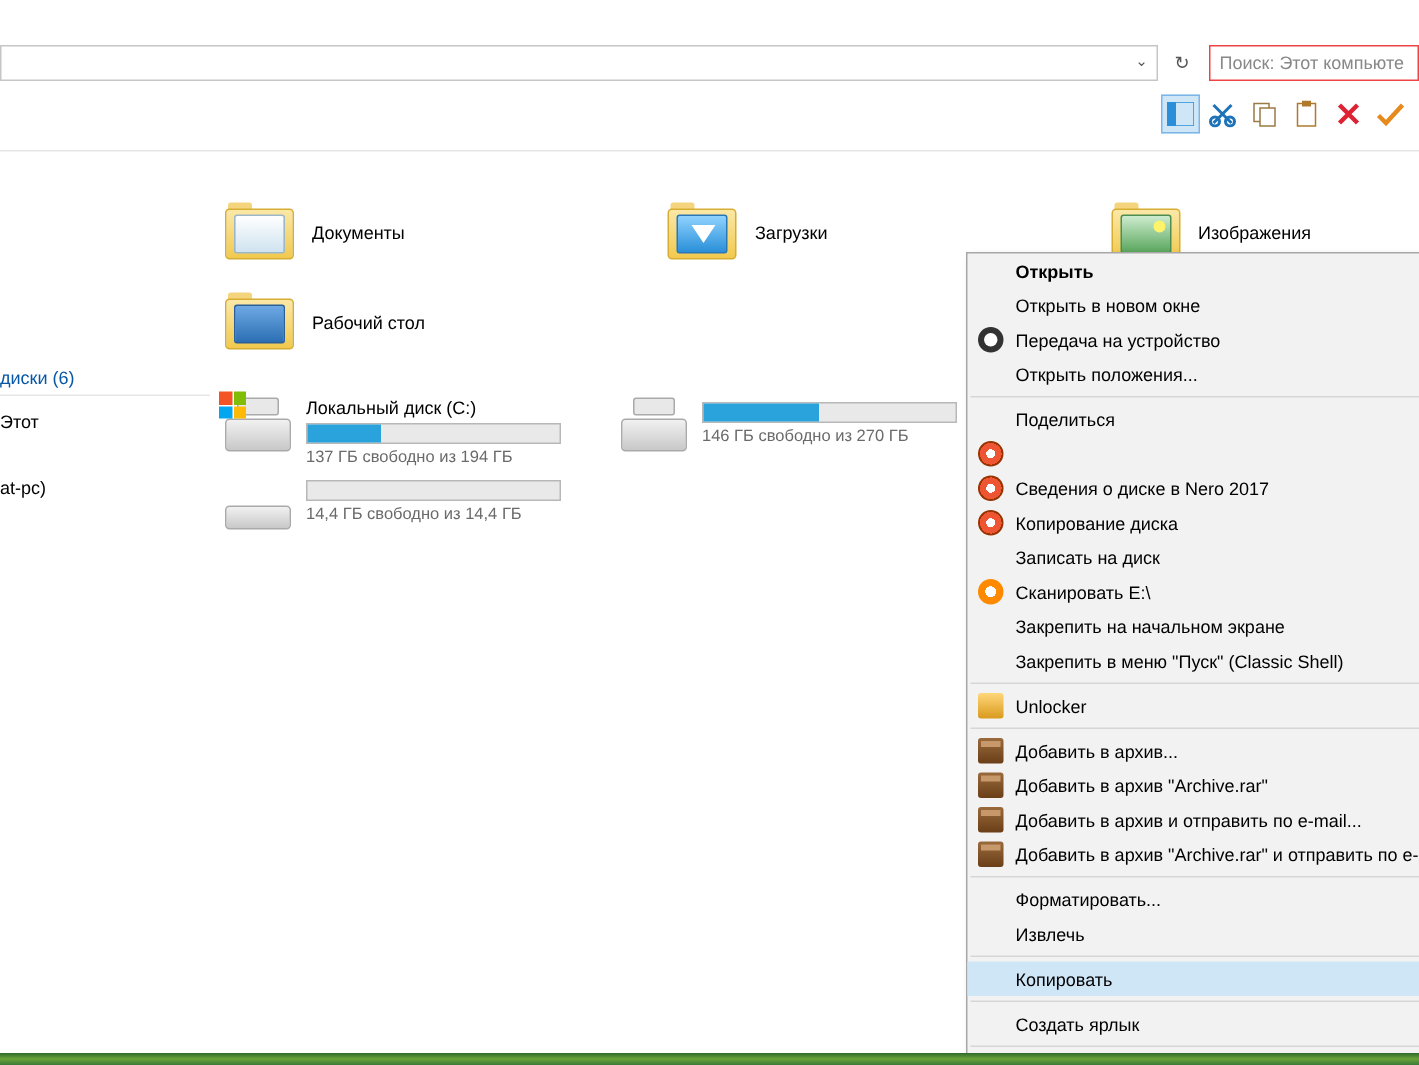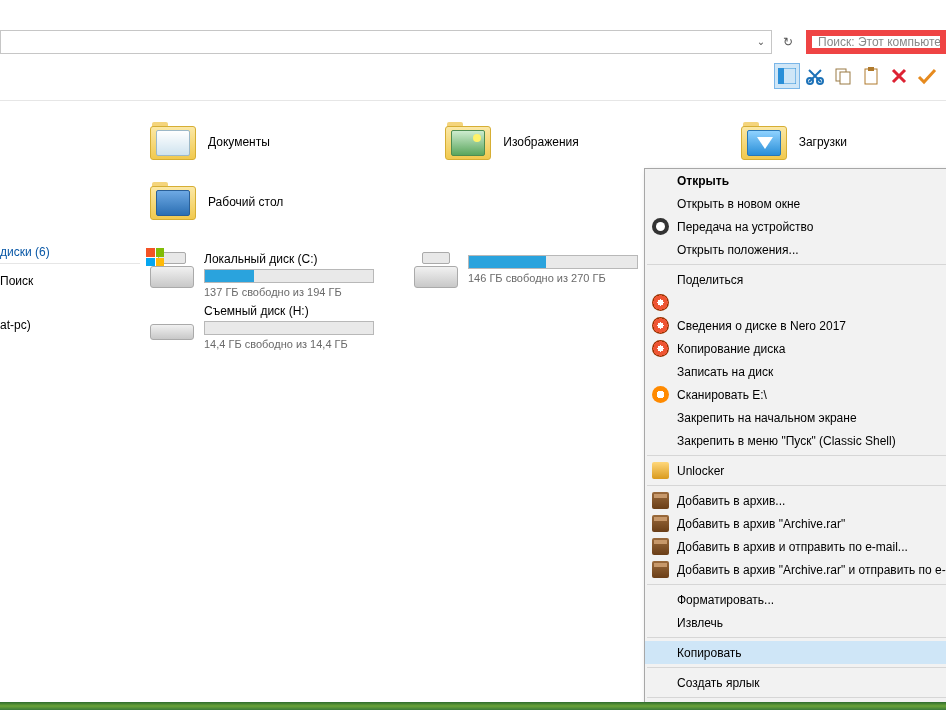--- a/index.html
+++ b/index.html
@@ -4,35 +4,35 @@
 <style>
   * { box-sizing: border-box; }
   html,body { margin:0; padding:0; font-family: "Segoe UI", Tahoma, sans-serif; font-size:12px; color:#000; background:#fff; overflow:hidden; }
   body { width:946px; height:710px; position:relative; }
 
   
   .addr-row { position:absolute; top:30px; left:0; right:0; height:26px; display:flex; }
   .addr-box { flex:1; border:1px solid #c6c6c6; height:24px; background:#fff; display:flex; align-items:center; justify-content:flex-end; padding-right:2px; }
   .addr-dd  { width:16px; height:16px; text-align:center; font-size:10px; color:#555; line-height:16px; }
   .refresh  { width:24px; height:24px; margin-left:4px; display:flex; align-items:center; justify-content:center; border:1px solid transparent; color:#555; }
-  .searchbox{ width:140px; height:24px; border:6px solid #ef4444; margin-left:6px; display:flex; align-items:center; padding:0 6px; color:#888; white-space:nowrap; overflow:hidden; }
+  .searchbox{ width:140px; height:24px; border:1px solid #ef4444; margin-left:6px; display:flex; align-items:center; padding:0 6px; color:#888; white-space:nowrap; overflow:hidden; }
 
   .toolbar2 { position:absolute; top:60px; right:6px; height:32px; display:flex; gap:2px; align-items:center; }
   .tb-btn   { width:26px; height:26px; display:flex; align-items:center; justify-content:center; border:1px solid transparent; }
   .tb-btn.active { border:1px solid #7ab6e8; background:#cfe6f7; }
   .hdr-divider { position:absolute; top:100px; left:0; right:0; height:1px; background:#e6e6e6; }
 
   
   .leftcol { position:absolute; left:0; top:115px; width:140px; }
   .lc-section { color:#0857a6; padding:6px 2px 4px 0; border-bottom:1px solid #e6e6e6; margin-bottom:6px; }
   .lc-item  { padding:4px 0 4px 0; }
   .lc-sub   { padding:2px 0 0 0; color:#6a6a6a; font-size:11px; }
 
   
-  .content  { position:absolute; left:150px; top:116px; right:0; }
+  .content  { position:absolute; left:150px; top:129px; right:0; }
 
   .folders-row { display:flex; gap:90px; }
   .folder-item { display:flex; align-items:center; gap:10px; width:220px; height:52px; }
   .folder-icon { width:48px; height:40px; position:relative; }
   .f-tab  { position:absolute; top:0; left:2px; width:16px; height:6px; background:#f4d47c; border-radius:2px 2px 0 0; }
   .f-body { position:absolute; top:4px; left:0; width:46px; height:34px; background:linear-gradient(#fbe8a6,#f1c94e); border-radius:3px; border:1px solid #d6ae34; }
   .f-inner{ position:absolute; top:8px; left:6px; width:34px; height:26px; border-radius:2px; }
   .fi-doc { background:linear-gradient(#fff,#cfe3ef); border:1px solid #9cb8c8; }
   .fi-dl  { background:linear-gradient(#8fd2ff,#2a8fd8); border:1px solid #2a77b5; }
   .fi-dl::after { content:""; position:absolute; left:9px; top:6px; border-left:8px solid transparent; border-right:8px solid transparent; border-top:12px solid #fff; }
@@ -118,51 +118,51 @@
     <svg width="20" height="18">
         <path d="M2 10 L7 15 L18 3" stroke="#e68a1e" stroke-width="3" fill="none"></path>
       </svg>
   </div>
 </div>
 <div class="hdr-divider"></div>
 
 <div class="leftcol">
   <div style="height:124px;"></div>
   <div class="lc-section">диски (6)</div>
-  <div class="lc-item">Поиск</div>
+  <div class="lc-item">Этот</div>
   <div style="height:22px;"></div>
   <div class="lc-item">at-pc)</div>
 </div>
 
 <div class="content">
 
   <div class="folders-row">
     <div class="folder-item">
       <div class="folder-icon">
           <div class="f-tab"></div>
           <div class="f-body"></div>
           <div class="f-inner fi-doc"></div>
         </div>
       <span>Документы</span>
     </div>
     <div class="folder-item">
       <div class="folder-icon">
           <div class="f-tab"></div>
           <div class="f-body"></div>
-          <div class="f-inner fi-img"></div>
-        </div>
-      <span>Изображения</span>
+          <div class="f-inner fi-dl"></div>
+        </div>
+      <span>Загрузки</span>
     </div>
     <div class="folder-item">
       <div class="folder-icon">
           <div class="f-tab"></div>
           <div class="f-body"></div>
-          <div class="f-inner fi-dl"></div>
-        </div>
-      <span>Загрузки</span>
+          <div class="f-inner fi-img"></div>
+        </div>
+      <span>Изображения</span>
     </div>
   </div>
 
   <div class="folders-row" style="margin-top:8px;">
     <div class="folder-item">
       <div class="folder-icon">
           <div class="f-tab"></div>
           <div class="f-body"></div>
           <div class="f-inner fi-desk"></div>
         </div>
@@ -203,21 +203,20 @@
       </div>
     </div>
   </div>
 
   <div class="drives-row" style="margin-top:6px;">
     <div class="drive-item">
       <div class="drive-icon">
           <div class="d-base" style="height:16px;"></div>
         </div>
       <div class="drive-info">
-        <div>Съемный диск (H:)</div>
         <div class="bar">
             <div class="bar-fill" style="width: 0%;"></div>
           </div>
         <div class="bar-sub">14,4 ГБ свободно из 14,4 ГБ</div>
       </div>
     </div>
   </div>
 
 </div>
 

